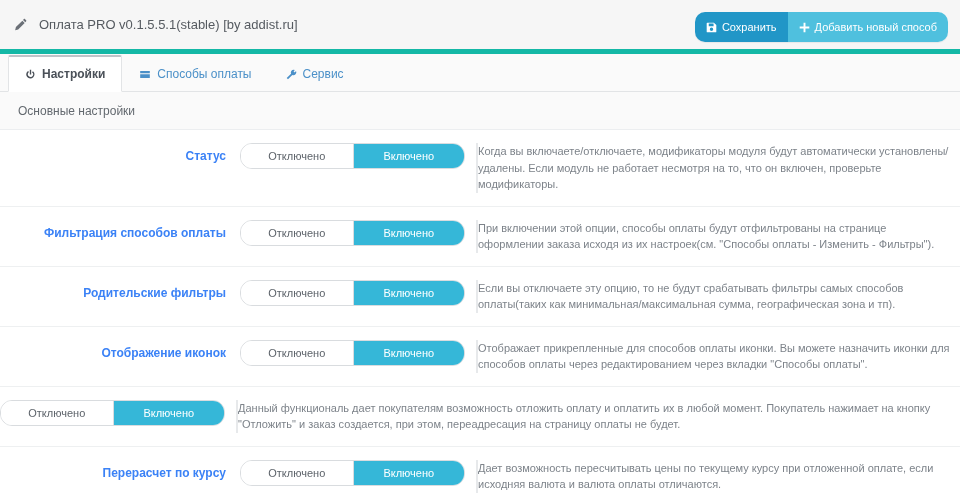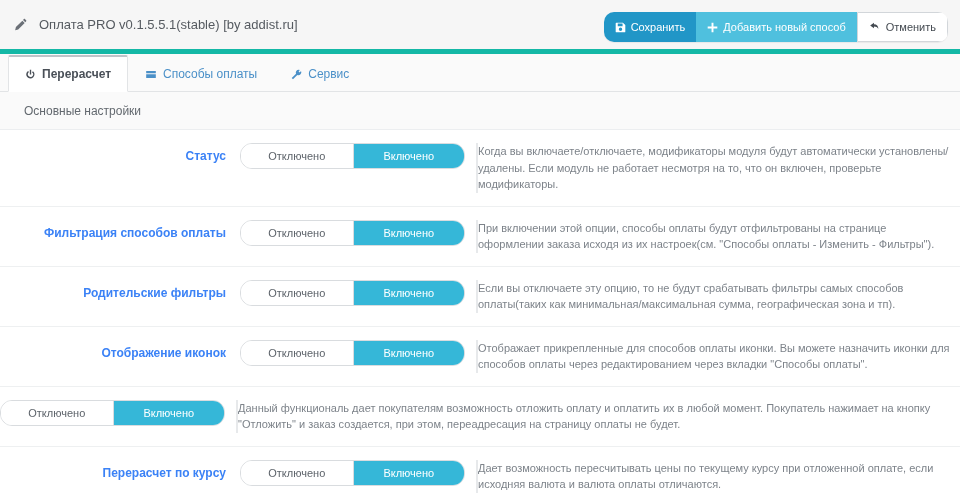--- a/index.html
+++ b/index.html
@@ -133,21 +133,21 @@
   
   .form-wrap {
     background: #ffffff;
   }
   .section-head {
     height: 38px;
     background: #fafafa;
     border-bottom: 1px solid #eceef0;
     display: flex;
     align-items: center;
-    padding-left: 24px;
+    padding-left: 18px;
     font-size: 12px;
     color: #63696f;
     box-sizing: border-box;
   }
 
   .form-row {
     display: flex;
     align-items: flex-start;
     border-bottom: 1px solid #eef0f1;
     padding: 13px 0;
@@ -233,37 +233,31 @@
           <path d="M2 1h9.5L15 4.5V14a1 1 0 0 1-1 1H2a1 1 0 0 1-1-1V2a1 1 0 0 1 1-1zm2 1v4h7V2H4zm4 6a2.5 2.5 0 1 0 0 5 2.5 2.5 0 0 0 0-5z"></path>
         </svg>
         <span>Сохранить</span>
       </button>
       <button class="btn btn-add">
         <svg width="11" height="11" viewBox="0 0 16 16" fill="currentColor" aria-hidden="true">
           <path d="M6.6 1h2.8v5.6H15v2.8H9.4V15H6.6V9.4H1V6.6h5.6V1z"></path>
         </svg>
         <span>Добавить новый способ</span>
       </button>
-      <button class="btn btn-cancel">
-        <svg width="12" height="11" viewBox="0 0 16 16" fill="currentColor" aria-hidden="true">
-          <path d="M6.5 3.2V1L1 5l5.5 4V6.6c3 0 5 1 6.3 3.4.2-4.5-2.3-6.8-6.3-6.8z"></path>
-        </svg>
-        <span>Отменить</span>
-      </button>
     </div>
   </div>
 
   <div class="tabs-wrap">
     <div class="tab active">
       <span>
         <svg width="11" height="11" viewBox="0 0 16 16" fill="currentColor" aria-hidden="true">
           <path d="M7 1h2v7H7V1zm-2.6 1.8 1.4 1.5A4 4 0 1 0 12 8a4 4 0 0 0-1.8-3.4l1.4-1.5A6 6 0 1 1 4.4 2.8z"></path>
         </svg>
       </span>
-      <span>Перерасчет</span>
+      <span>Настройки</span>
     </div>
     <div class="tab">
       <span>
         <svg width="12" height="11" viewBox="0 0 16 16" fill="currentColor" aria-hidden="true">
           <path d="M1 3h14v3H1V3zm0 4.5h14V13H1V7.5zm1.5 3h4V12h-4v-1.5z"></path>
         </svg>
       </span>
       <span>Способы оплаты</span>
     </div>
     <div class="tab">

